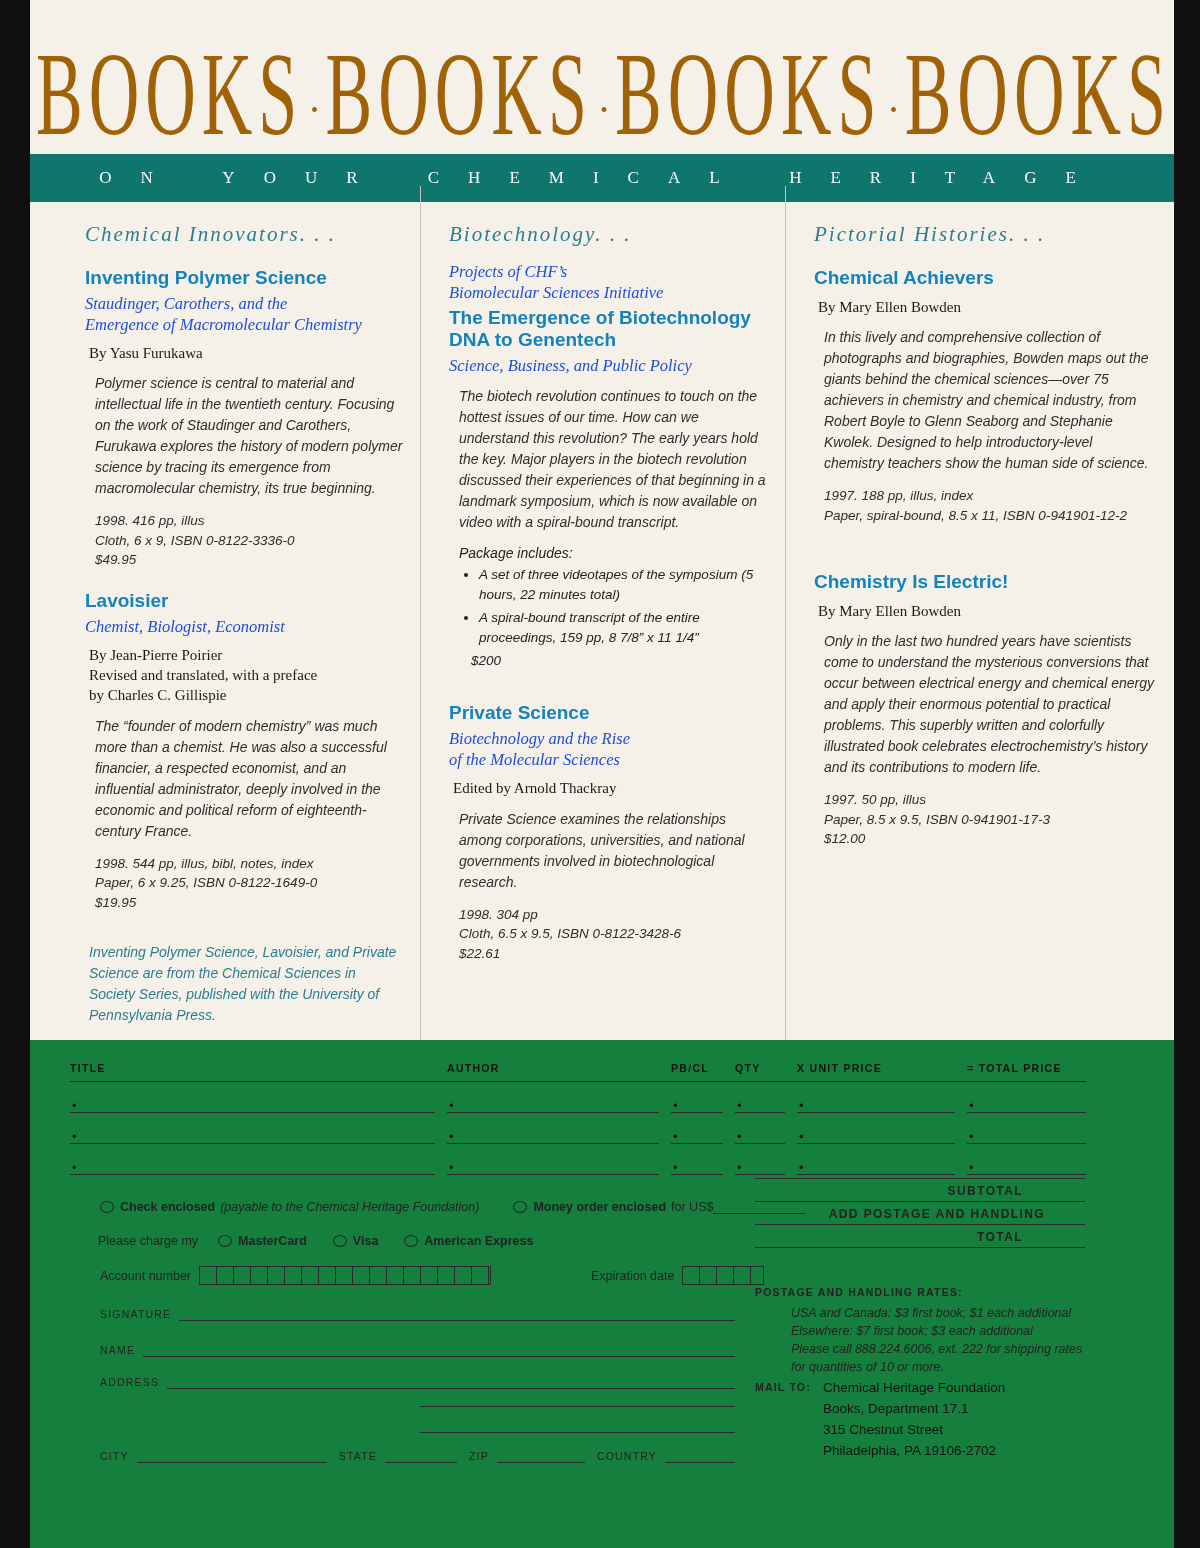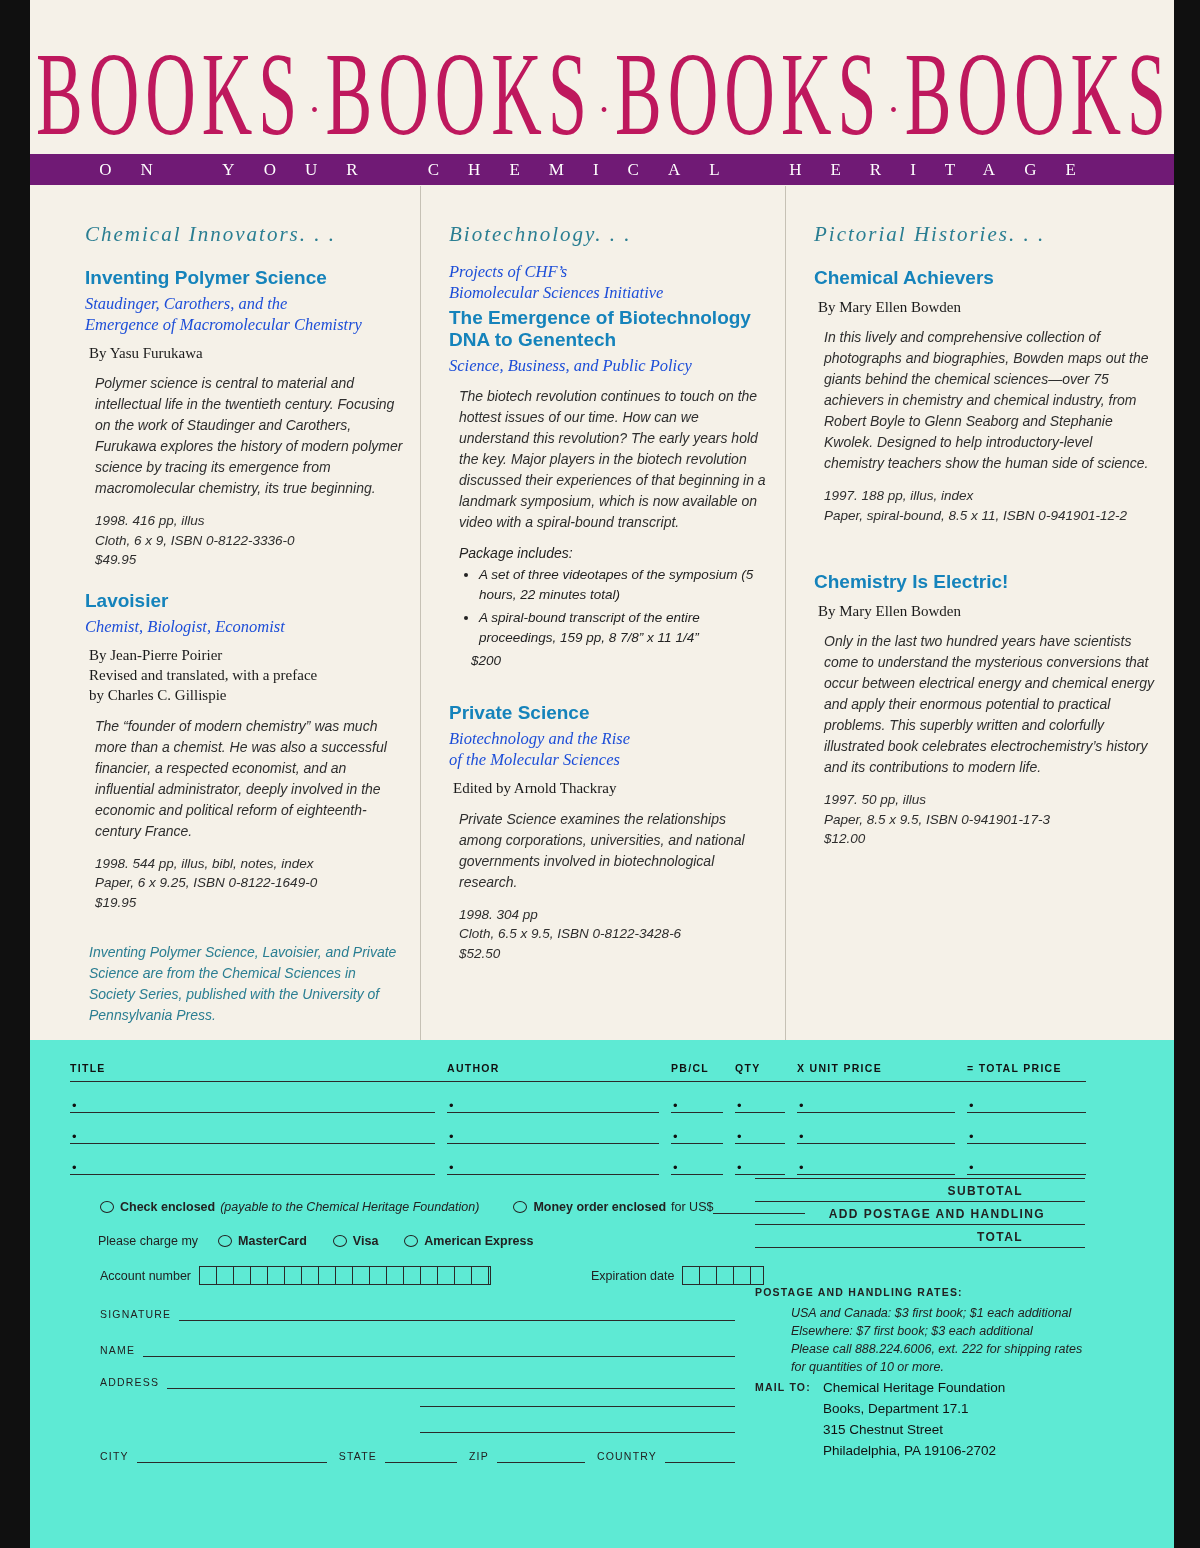--- a/index.html
+++ b/index.html
@@ -5,26 +5,26 @@
   html,body{margin:0;padding:0;background:#2a2a2a;}
   .page{position:relative;width:1200px;height:1548px;background:#f5f1e8;overflow:hidden;
         font-family:"Liberation Sans",sans-serif;color:#222;}
   .edge{position:absolute;top:0;bottom:0;background:#101010;z-index:5;}
   .edge.left{left:0;width:30px;}
   .edge.right{right:0;width:26px;}
 
   
   .masthead{position:absolute;left:36px;right:28px;top:40px;height:114px;
             display:flex;align-items:flex-end;justify-content:space-between;
-            color:#be185d;font-family:"Liberation Serif",serif;overflow:visible;}
+            color:#a16207;font-family:"Liberation Serif",serif;overflow:visible;}
   .masthead .word{font-size:70px;line-height:1;letter-spacing:6px;
                   transform:scaleY(1.7);transform-origin:bottom;white-space:nowrap;}
   .masthead .dot{font-size:20px;align-self:center;margin-top:26px;}
 
-  .banner{position:absolute;left:30px;right:26px;top:154px;height:31px;background:#701a75;
+  .banner{position:absolute;left:30px;right:26px;top:154px;height:48px;background:#0f766e;
           color:#fff;font-family:"Liberation Serif",serif;font-size:17px;
           letter-spacing:29px;word-spacing:8px;display:flex;align-items:center;
           justify-content:center;white-space:nowrap;overflow:hidden;}
 
   
   .columns{position:absolute;left:35px;right:30px;top:186px;height:854px;
            display:grid;grid-template-columns:385px 365px 1fr;}
   .col{padding:12px 16px 0 28px;overflow:hidden;}
   .col1{padding-left:50px;}
   .col + .col{border-left:1px solid #c6c1b5;}
@@ -43,21 +43,21 @@
   .bk-specs{font-style:italic;color:#2e2e2e;font-size:13.5px;line-height:1.45;
             margin:8px 0 6px;padding-left:10px;}
   .pkg-label{font-style:italic;font-size:14px;margin:10px 0 4px;padding-left:10px;}
   .pkg-list{margin:2px 0 6px;padding-left:30px;font-style:italic;font-size:13.5px;line-height:1.45;}
   .pkg-list li{margin-bottom:4px;}
   .pkg-price{font-style:italic;font-size:13.5px;padding-left:22px;}
   .col-note{font-style:italic;color:#2a7e92;font-size:14px;line-height:1.5;margin:30px 0 0;padding-left:4px;}
   .gap-lg{margin-top:46px;}
 
   
-  .order-form{position:absolute;left:30px;right:26px;top:1040px;bottom:0;background:#5eead4;z-index:2;}
+  .order-form{position:absolute;left:30px;right:26px;top:1040px;bottom:0;background:#15803d;z-index:2;}
 
   .of-table{position:absolute;left:40px;right:88px;top:22px;}
   .of-head{display:flex;font-weight:bold;font-size:10.5px;letter-spacing:1.3px;color:#111;}
   .of-head > * + *, .of-row > * + *{margin-left:12px;}
   .w-title{width:365px;} .w-author{width:212px;} .w-pbcl{width:52px;}
   .w-qty{width:50px;} .w-unit{width:158px;} .w-total{flex:1;}
   .of-headrule{border-bottom:1px solid #2a2a2a;margin-top:7px;}
   .of-row{display:flex;margin-top:15px;}
   .fcell{border-bottom:1px solid #2a2a2a;position:relative;height:15px;}
   .fcell::before{content:"•";position:absolute;left:2px;bottom:-1px;font-size:13px;color:#111;}
@@ -167,21 +167,21 @@
 
       <article>
         <h3 class="bk-title" style="margin-top:34px">Private Science</h3>
         <div class="bk-sub">Biotechnology and the Rise
 of the Molecular Sciences</div>
         <div class="bk-author">Edited by Arnold Thackray</div>
         <p class="bk-desc">Private Science examines the relationships among corporations, universities, and national governments involved in biotechnological research.</p>
         <div class="bk-specs">
           <div>1998. 304 pp</div>
           <div>Cloth, 6.5 x 9.5, ISBN 0-8122-3428-6</div>
-          <div>$52.50</div>
+          <div>$22.61</div>
         </div>
       </article>
     </section>
 
     <section class="col">
       <h2 class="sec-title">Pictorial Histories. . .</h2>
 
       <article>
         <h3 class="bk-title">Chemical Achievers</h3>
         <div class="bk-author">By Mary Ellen Bowden</div>

